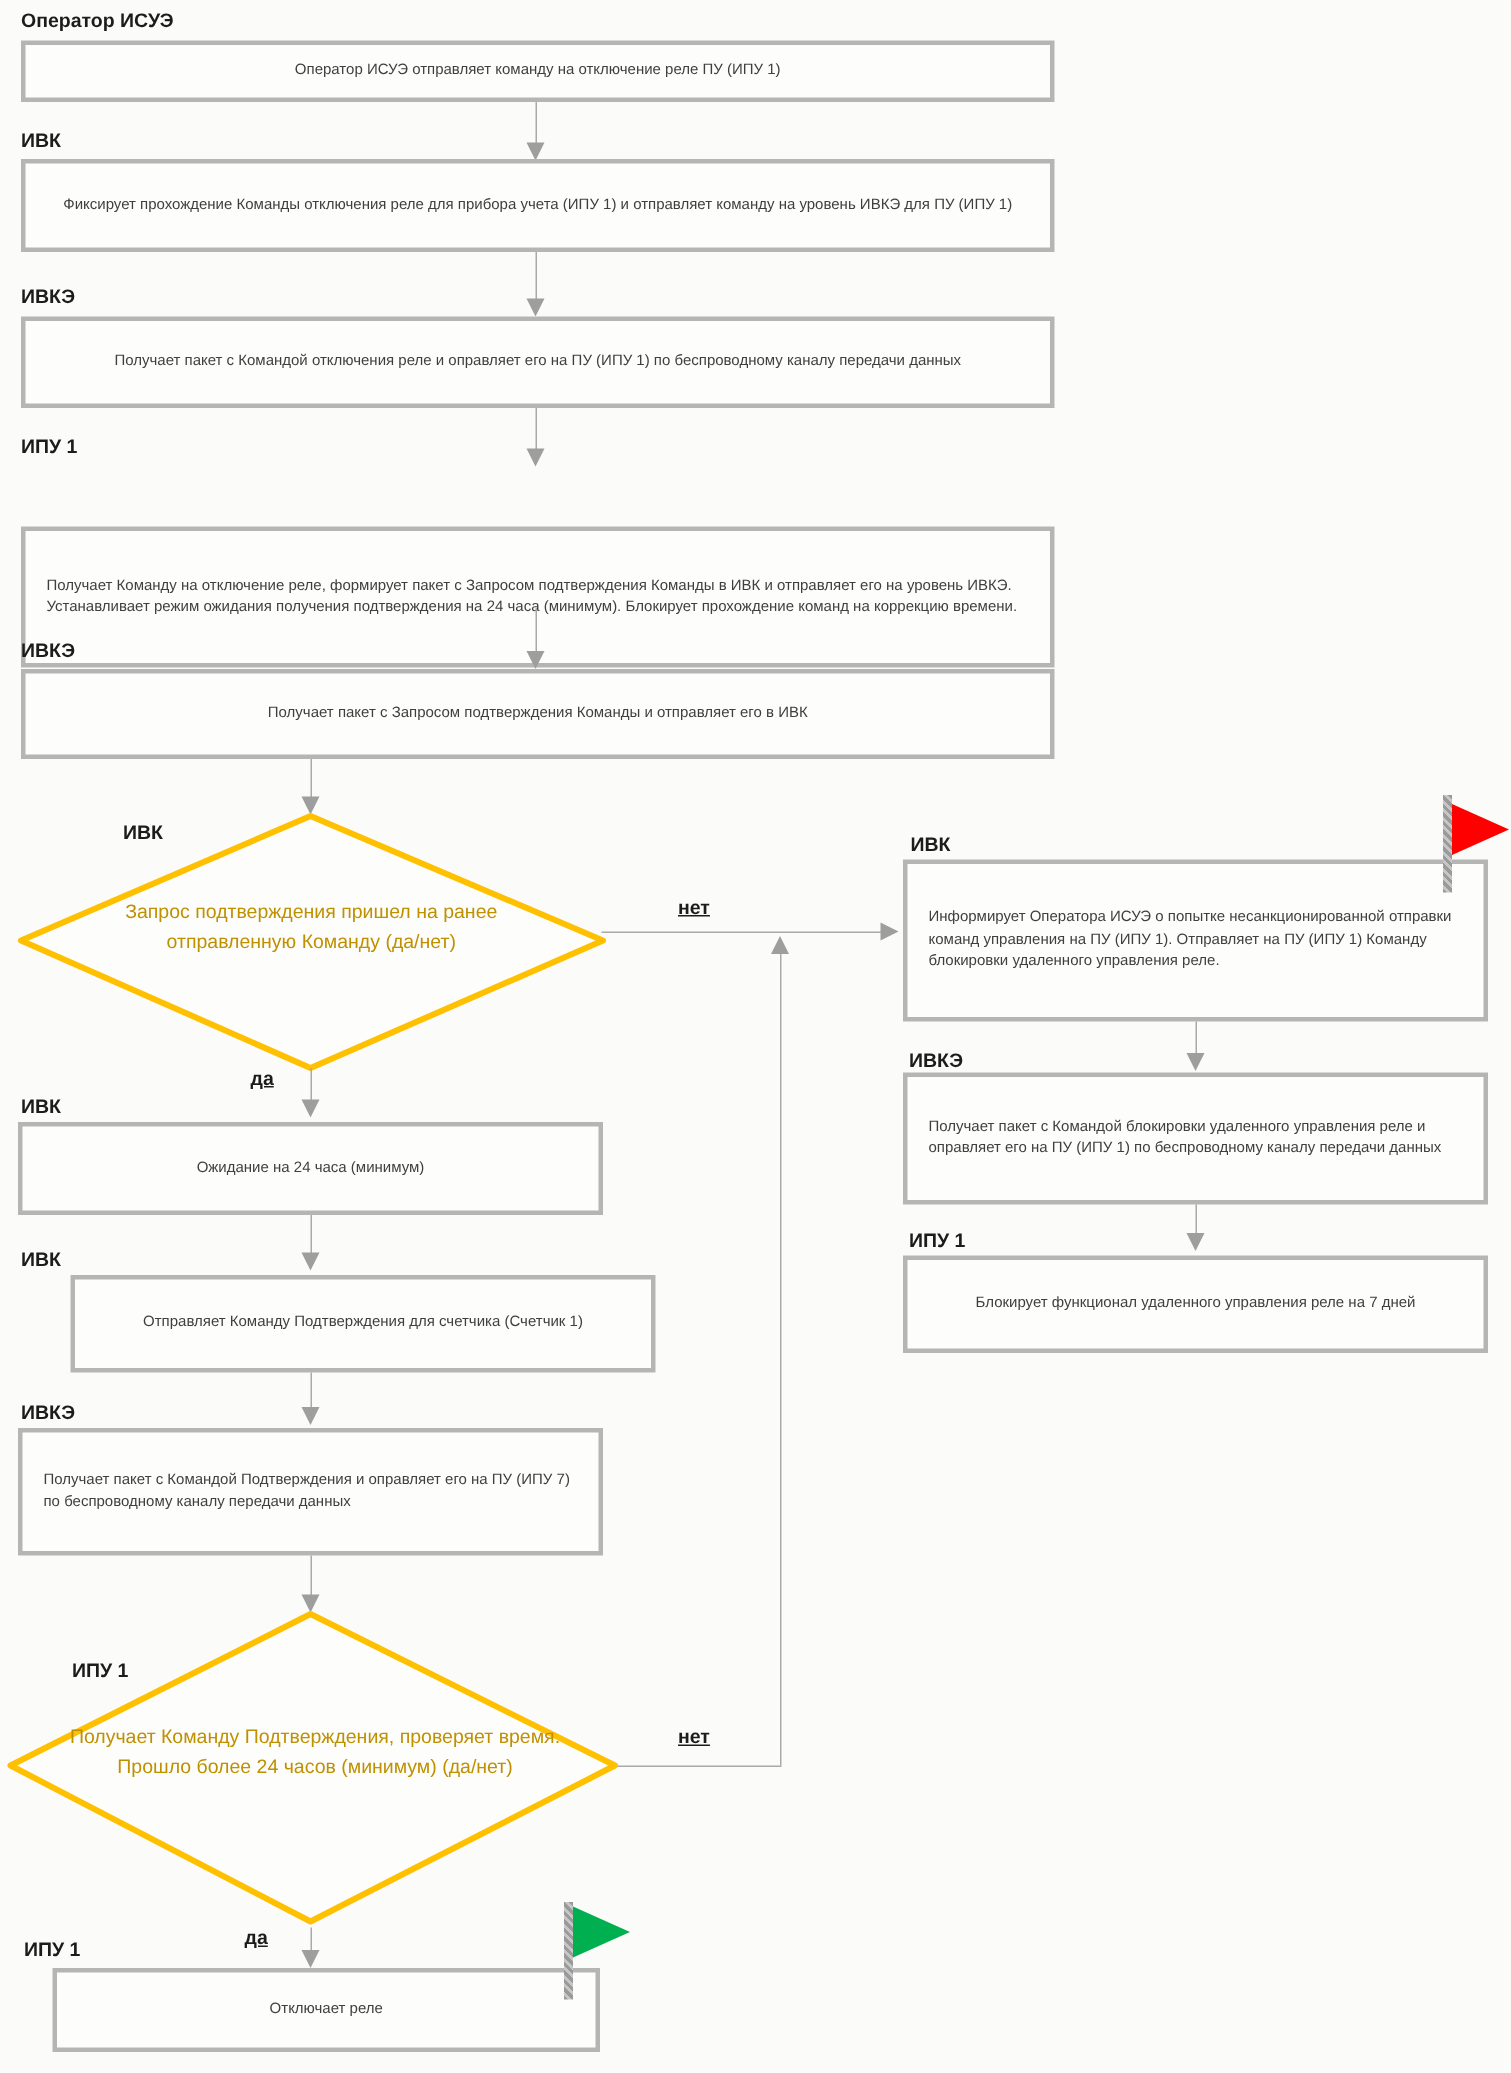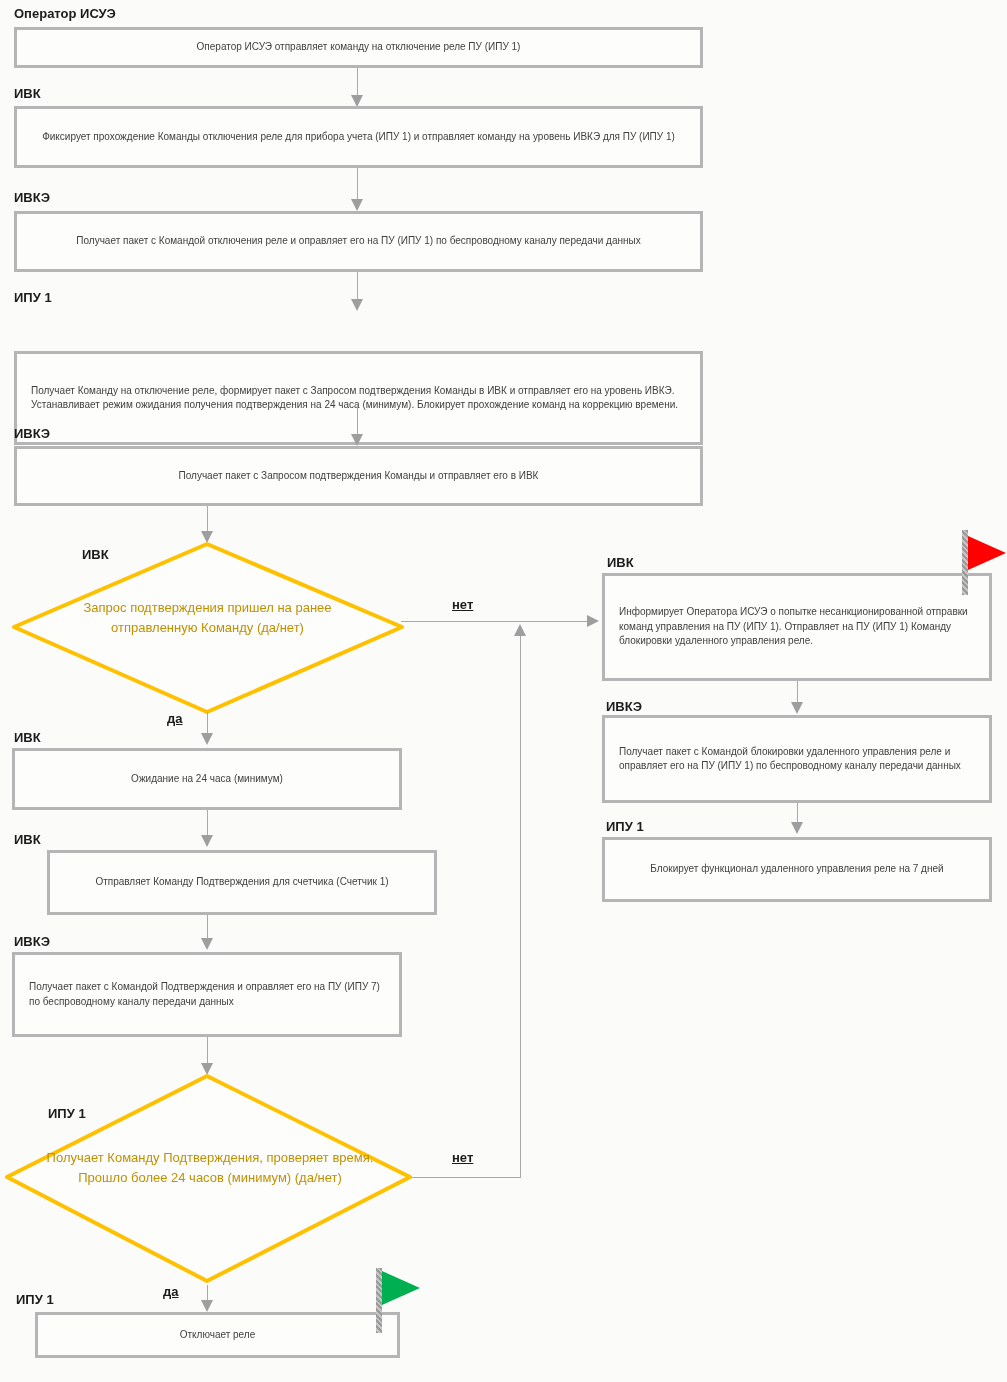--- a/index.html
+++ b/index.html
@@ -113,21 +113,21 @@
   <svg class="diamond-svg" style="left:3px;top:1072px;" width="412" height="213">
     <polygon points="204,4 407,105 204,209 4,105" fill="#fdfdfb" stroke="#ffc000" stroke-width="4" stroke-linejoin="round"></polygon>
   </svg>
   <div class="diamond-text" style="left:40px;top:1148px;width:340px;">Получает Команду Подтверждения, проверяет время. Прошло более 24 часов (минимум) (да/нет)</div>
 
   <div class="edge-label" style="left:163px;top:1284px;">да</div>
   <div class="vline" style="left:207px;top:1285px;height:16px;"></div>
   <div class="arr-down" style="left:201px;top:1300px;"></div>
 
   <div class="lane-label" style="left:16px;top:1292px;">ИПУ 1</div>
-  <div class="pbox" style="left:35px;top:1312px;width:365px;height:46px;">
+  <div class="pbox" style="left:35px;top:1312px;width:365px;height:56px;">
     <span>Отключает реле</span>
   </div>
 
   <div class="flag-pole" style="left:376px;top:1268px;height:65px;"></div>
   <div class="flag-tri" style="left:382px;top:1271px;border-left:38px solid #00b050;"></div>
 
   <div class="lane-label" style="left:607px;top:555px;">ИВК</div>
   <div class="pbox" style="left:602px;top:573px;width:390px;height:108px;">
     <span>Информирует Оператора ИСУЭ о попытке несанкционированной отправки команд управления на ПУ (ИПУ 1). Отправляет на ПУ (ИПУ 1) Команду блокировки удаленного управления реле.</span>
   </div>

